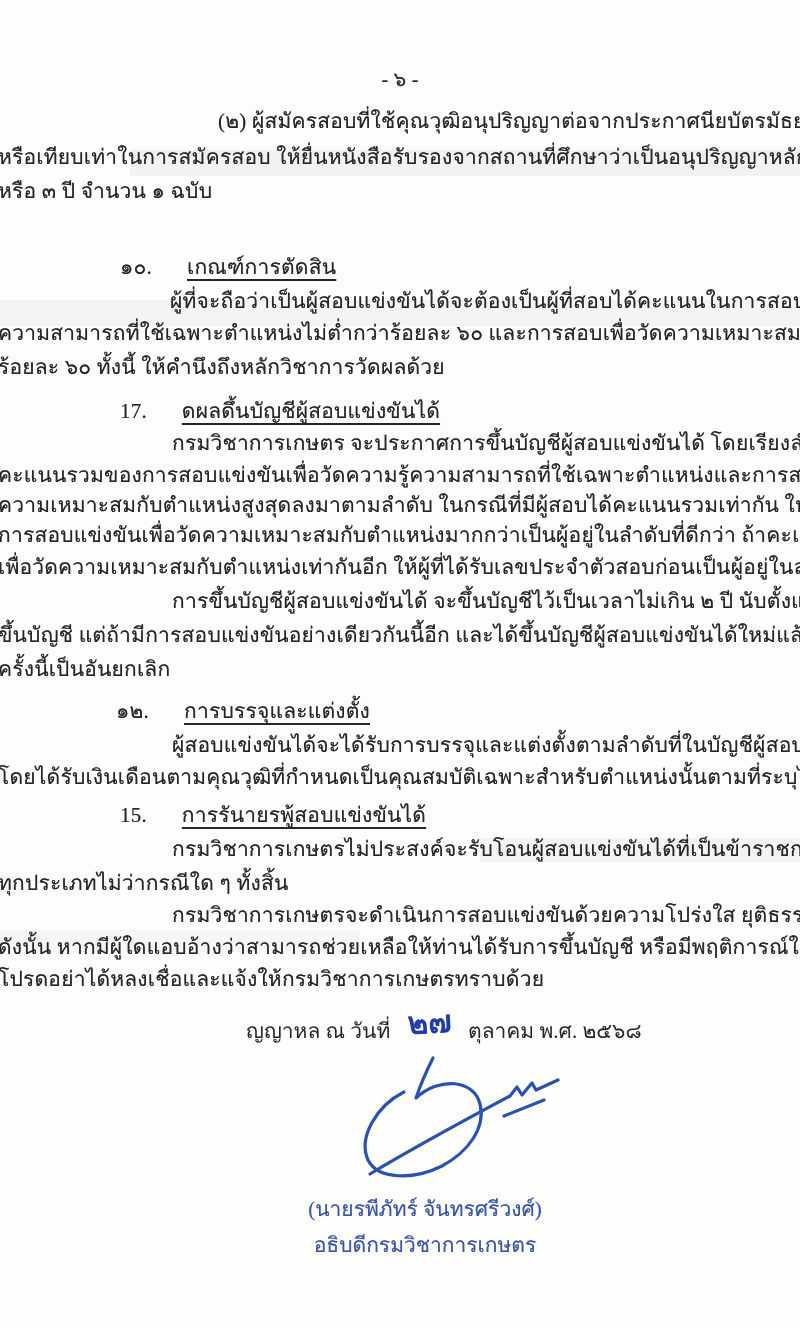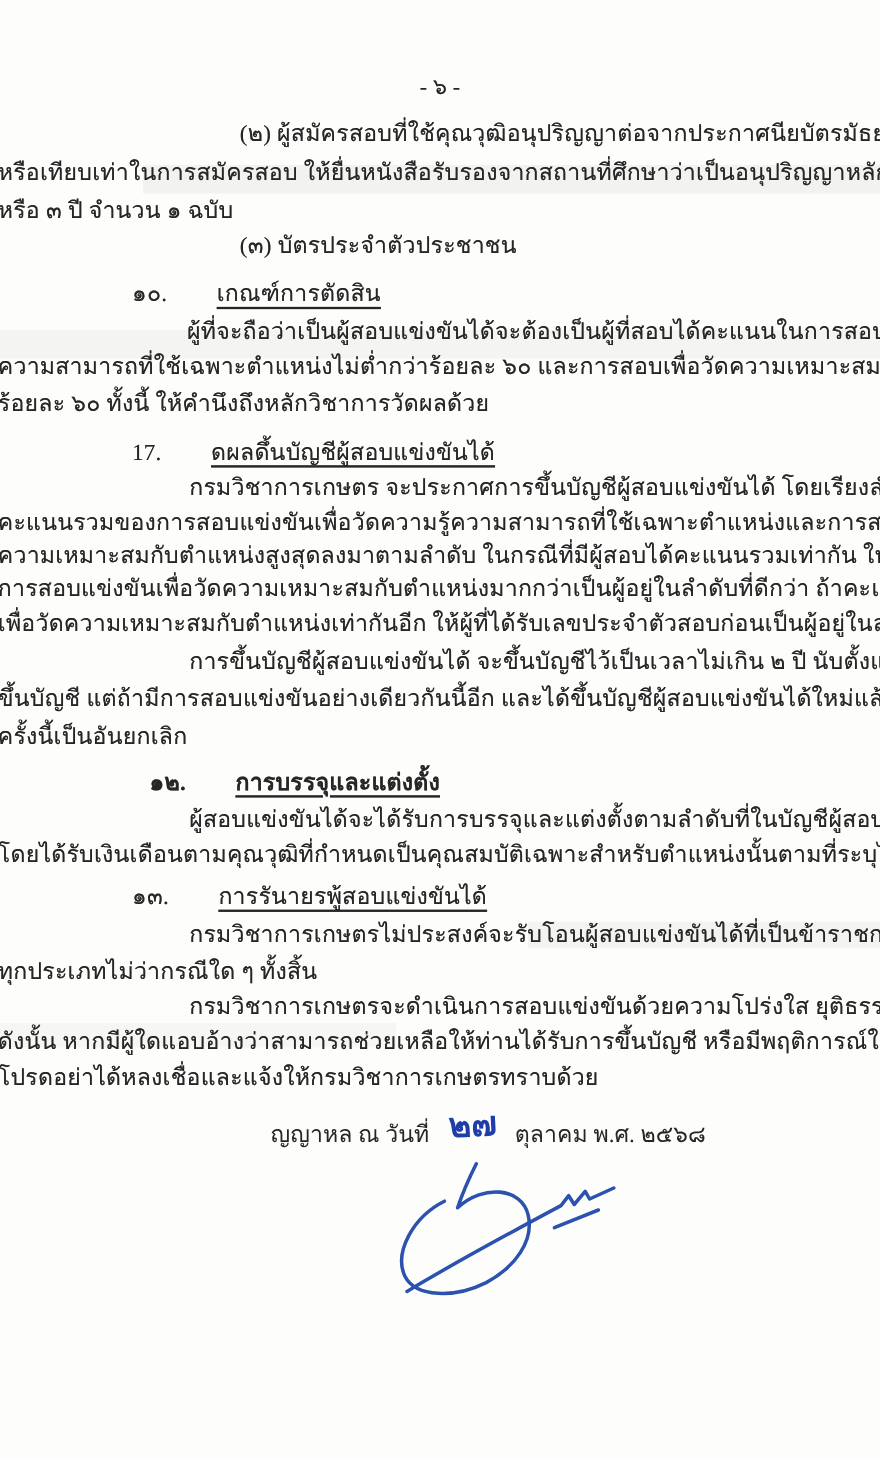--- a/index.html
+++ b/index.html
@@ -23,21 +23,21 @@
     letter-spacing: 0.2px;
     text-shadow: 0 0 0.5px rgba(40,40,40,0.55);
   }
   .page-num { width: 800px; text-align: center; font-size: 20px; }
   .heading .title {
     text-decoration: underline;
     text-underline-offset: 5px;
     text-decoration-thickness: 1.5px;
     margin-left: 31px;
   }
-  .heading .num { margin-right: 14px; }
+  .heading .num { margin-right: 4px; }
   .stamp {
     position: absolute;
     width: 340px;
     text-align: center;
     font-size: 21px;
     white-space: nowrap;
     text-shadow: 0 0 0.6px rgba(45,70,160,0.5);
   }
   .date-line { position: absolute; white-space: nowrap; font-size: 21px; }
   .date-line .day {
@@ -58,62 +58,63 @@
   <div class="artifact" style="left:130px; top:150px; width:670px; height:26px; background:rgba(130,130,130,0.09);"></div>
   <div class="artifact" style="left:0; top:300px; width:800px; height:26px; background:rgba(130,130,130,0.07);"></div>
   <div class="artifact" style="left:480px; top:838px; width:320px; height:24px; background:rgba(140,140,140,0.09);"></div>
   <div class="artifact" style="left:0; top:930px; width:360px; height:22px; background:rgba(140,140,140,0.06);"></div>
 
   <div class="ln page-num" style="top:64px; left:0;">- ๖ -</div>
 
   <div class="ln" style="top:106px; left:218px;">(๒) ผู้สมัครสอบที่ใช้คุณวุฒิอนุปริญญาต่อจากประกาศนียบัตรมัธยมศึกษาตอนปลาย</div>
   <div class="ln" style="top:142px; left:-2px;">หรือเทียบเท่าในการสมัครสอบ ให้ยื่นหนังสือรับรองจากสถานที่ศึกษาว่าเป็นอนุปริญญาหลักสูตร ๒ ปี</div>
   <div class="ln" style="top:176px; left:-2px;">หรือ ๓ ปี จำนวน ๑ ฉบับ</div>
-  <div class="ln" style="top:208px; left:218px;">(๓) บัตรประจำตัวประชาชน</div>
 
   <div class="ln heading" style="top:252px; left:120px;">
     <span class="num">๑๐.</span><span class="title">เกณฑ์การตัดสิน</span>
   </div>
   <div class="ln" style="top:286px; left:170px;">ผู้ที่จะถือว่าเป็นผู้สอบแข่งขันได้จะต้องเป็นผู้ที่สอบได้คะแนนในการสอบเพื่อวัดความรู้</div>
   <div class="ln" style="top:318px; left:-2px;">ความสามารถที่ใช้เฉพาะตำแหน่งไม่ต่ำกว่าร้อยละ ๖๐ และการสอบเพื่อวัดความเหมาะสมกับตำแหน่งไม่ต่ำกว่า</div>
   <div class="ln" style="top:352px; left:-2px;">ร้อยละ ๖๐ ทั้งนี้ ให้คำนึงถึงหลักวิชาการวัดผลด้วย</div>
 
   <div class="ln heading" style="top:396px; left:120px;">
     <span class="num">17.</span><span class="title">ดผลดึ้นบัญชีผู้สอบแข่งขันได้</span>
   </div>
   <div class="ln" style="top:428px; left:172px;">กรมวิชาการเกษตร จะประกาศการขึ้นบัญชีผู้สอบแข่งขันได้ โดยเรียงลำดับที่จากผู้ได้</div>
   <div class="ln" style="top:460px; left:-2px;">คะแนนรวมของการสอบแข่งขันเพื่อวัดความรู้ความสามารถที่ใช้เฉพาะตำแหน่งและการสอบแข่งขันเพื่อวัด</div>
   <div class="ln" style="top:490px; left:-2px;">ความเหมาะสมกับตำแหน่งสูงสุดลงมาตามลำดับ ในกรณีที่มีผู้สอบได้คะแนนรวมเท่ากัน ให้ผู้สอบได้คะแนน</div>
   <div class="ln" style="top:520px; left:-2px;">การสอบแข่งขันเพื่อวัดความเหมาะสมกับตำแหน่งมากกว่าเป็นผู้อยู่ในลำดับที่ดีกว่า ถ้าคะแนนการสอบแข่งขัน</div>
   <div class="ln" style="top:552px; left:-2px;">เพื่อวัดความเหมาะสมกับตำแหน่งเท่ากันอีก ให้ผู้ที่ได้รับเลขประจำตัวสอบก่อนเป็นผู้อยู่ในลำดับที่ดีกว่า</div>
   <div class="ln" style="top:586px; left:172px;">การขึ้นบัญชีผู้สอบแข่งขันได้ จะขึ้นบัญชีไว้เป็นเวลาไม่เกิน ๒ ปี นับตั้งแต่วันประกาศ</div>
   <div class="ln" style="top:620px; left:-2px;">ขึ้นบัญชี แต่ถ้ามีการสอบแข่งขันอย่างเดียวกันนี้อีก และได้ขึ้นบัญชีผู้สอบแข่งขันได้ใหม่แล้ว บัญชีผู้สอบแข่งขันได้</div>
   <div class="ln" style="top:654px; left:-2px;">ครั้งนี้เป็นอันยกเลิก</div>
 
-  <div class="ln heading" style="top:696px; left:136px;font-weight:bold;">
+  <div class="ln heading" style="top:696px; left:116px;">
     <span class="num">๑๒.</span><span class="title">การบรรจุและแต่งตั้ง</span>
   </div>
   <div class="ln" style="top:730px; left:172px;">ผู้สอบแข่งขันได้จะได้รับการบรรจุและแต่งตั้งตามลำดับที่ในบัญชีผู้สอบแข่งขันได้</div>
   <div class="ln" style="top:762px; left:-2px;">โดยได้รับเงินเดือนตามคุณวุฒิที่กำหนดเป็นคุณสมบัติเฉพาะสำหรับตำแหน่งนั้นตามที่ระบุไว้ในข้อ ๑</div>
 
   <div class="ln heading" style="top:800px; left:120px;">
-    <span class="num">๑๓.</span><span class="title">การรันายรพู้สอบแข่งขันได้</span>
+    <span class="num">15.</span><span class="title">การรันายรพู้สอบแข่งขันได้</span>
   </div>
   <div class="ln" style="top:834px; left:172px;">กรมวิชาการเกษตรไม่ประสงค์จะรับโอนผู้สอบแข่งขันได้ที่เป็นข้าราชการหรือพนักงานของรัฐ</div>
   <div class="ln" style="top:868px; left:-2px;">ทุกประเภทไม่ว่ากรณีใด ๆ ทั้งสิ้น</div>
   <div class="ln" style="top:900px; left:172px;">กรมวิชาการเกษตรจะดำเนินการสอบแข่งขันด้วยความโปร่งใส ยุติธรรมและเสมอภาค</div>
   <div class="ln" style="top:932px; left:-2px;">ดังนั้น หากมีผู้ใดแอบอ้างว่าสามารถช่วยเหลือให้ท่านได้รับการขึ้นบัญชี หรือมีพฤติการณ์ในทำนองเดียวกันนี้</div>
   <div class="ln" style="top:964px; left:-2px;">โปรดอย่าได้หลงเชื่อและแจ้งให้กรมวิชาการเกษตรทราบด้วย</div>
 
   <div class="date-line" style="top:1002px; left:246px;">
     <span>ญญาหล ณ วันที่</span><span class="day" style="color:#1e3da8;">๒๗</span><span>ตุลาคม พ.ศ. ๒๕๖๘</span>
   </div>
 
   <svg class="sig" style="top:1032px; left:330px;" width="240" height="150" viewBox="0 0 240 150">
     <g fill="none" stroke="#2b52ae" stroke-width="3.2" stroke-linecap="round" stroke-linejoin="round">
       <path d="M 103,26 C 96,40 90,54 86,66 C 110,44 144,48 150,72 C 156,96 138,120 112,134 C 84,148 48,148 38,128 C 28,106 46,74 74,60"></path>
       <path d="M 40,142 C 90,112 150,80 180,64 L 187,55 L 192,63 L 202,51 L 206,58 L 228,48"></path>
       <path d="M 174,84 L 214,68"></path>
     </g>
   </svg>
 
+  <div class="stamp" style="top:1192px; left:255px; color:#3a55aa;">(นายรพีภัทร์ จันทรศรีวงศ์)</div>
+  <div class="stamp" style="top:1228px; left:255px; color:#3a55aa;">อธิบดีกรมวิชาการเกษตร</div>
 
 </div>
 
 </body></html>

